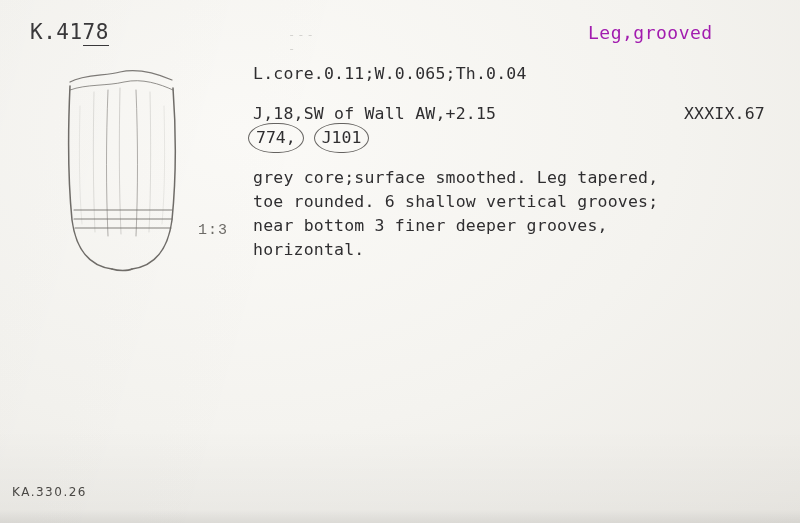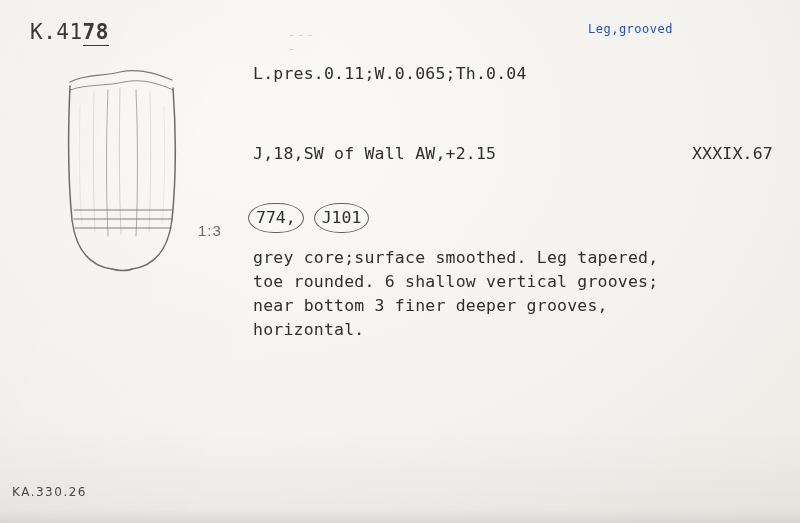--- a/index.html
+++ b/index.html
@@ -50,29 +50,28 @@
     position: absolute;
     left: 30px;
     top: 20px;
     font-size: 21px;
     letter-spacing: 0.5px;
     color: #39383a;
   }
   .catalog-number .underlined {
     border-bottom: 1.5px solid #39383a;
     padding-bottom: 1px;
-    font-weight: bold;
   }
   .object-title {
     position: absolute;
     left: 588px;
     top: 22px;
-    font-size: 12px;
+    font-size: 18px;
     letter-spacing: 0.5px;
-    color: #1d4ed8;
+    color: #a21caf;
   }
 
   
   .smudge {
     position: absolute;
     left: 288px;
     top: 28px;
     width: 34px;
     height: 9px;
     opacity: 0.32;
@@ -89,21 +88,21 @@
     top: 60px;
     width: 170px;
     height: 220px;
   }
   .scale-note {
     position: absolute;
     left: 198px;
     top: 222px;
     font-size: 15px;
     color: #55534f;
-    font-family: Liberation Sans, sans-serif;
+    font-family: Liberation Mono, monospace;
     letter-spacing: 1px;
     opacity: 0.85;
   }
 
   
   .text-block {
     position: absolute;
     left: 253px;
     top: 62px;
     width: 520px;
@@ -113,25 +112,24 @@
     line-height: 24px;
     letter-spacing: 0.2px;
     color: #2f2e30;
     white-space: pre;
   }
   .gap-md { height: 16px; }
 
   .row-split {
     position: relative;
     height: 24px;
-    margin-top: 40px;
   }
   .row-split .right {
     position: absolute;
-    right: 0;
+    right: 8px;
     top: 0;
   }
 
   
   .circled {
     position: relative;
     display: inline-block;
     padding: 0 3px;
   }
   .circled::after {
@@ -205,21 +203,21 @@
         <path d="M34,46 C33,90 33,130 36,164" stroke-width="0.5" opacity="0.25"></path>
         <path d="M118,46 C119,90 119,130 116,164" stroke-width="0.5" opacity="0.25"></path>
       </g>
     </svg>
   </div>
 
   <div class="scale-note">1:3</div>
 
   <div class="text-block">
 
-    <div class="line">L.pres.0.11;W.0.065;Th.0.04</div>
+    <div class="line">L.core.0.11;W.0.065;Th.0.04</div>
 
     <div class="gap-md"></div>
 
     <div class="row-split">
       <span class="line">J,18,SW of Wall AW,+2.15</span>
       <span class="line right">XXXIX.67</span>
     </div>
 
     <div class="row-split">
       <span class="tok-row"><span class="circled">774,</span>  <span class="circled">J101</span></span>

